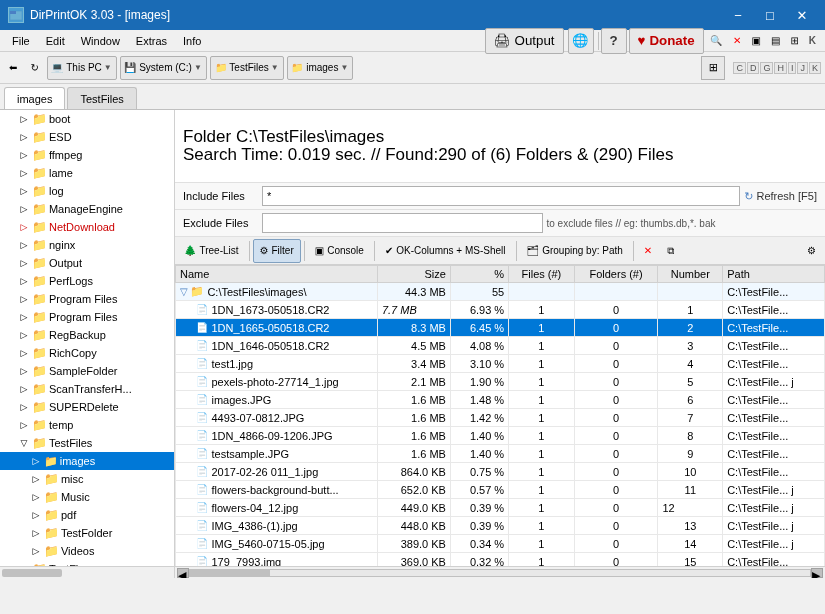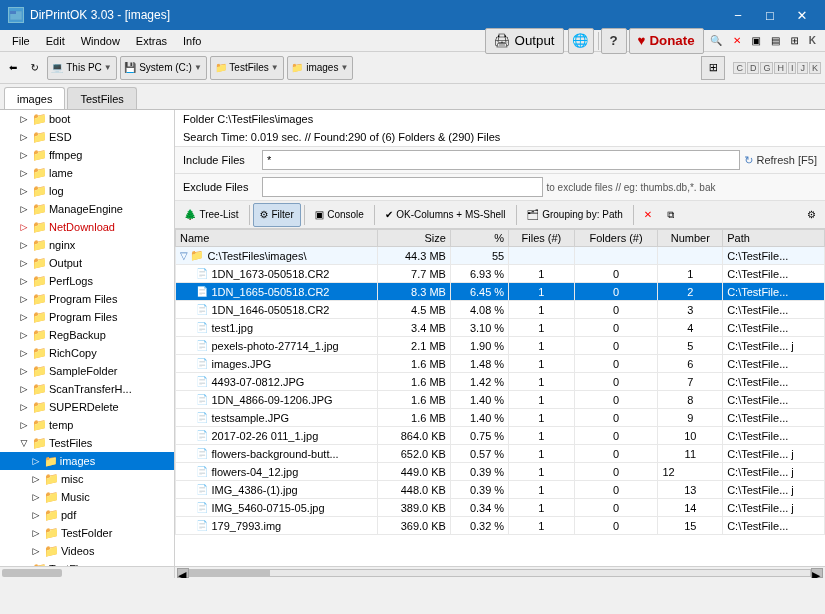--- a/index.html
+++ b/index.html
@@ -41,21 +41,21 @@
     .tree-item { padding: 1px 4px; cursor: pointer; display: flex; align-items: center; gap: 2px; font-size: 11px; white-space: nowrap; height: 18px; }
     .tree-item.selected { background: #0078d7; color: white; }
     .tree-indent { display: inline-block; }
     .tree-toggle { width: 12px; text-align: center; font-size: 9px; cursor: pointer; }
     .folder-icon { color: #dcb44a; font-size: 12px; }
 
     
     .right-panel { flex: 1; display: flex; flex-direction: column; background: white; overflow: hidden; }
 
     
-    .info-bar { background: white; padding: 0 8px; border-bottom: 1px solid #e0e0e0; font-size: 11px; }
+    .info-bar { background: white; padding: 18px 8px; border-bottom: 1px solid #e0e0e0; font-size: 17px; }
     .info-row { line-height: 18px; }
 
     
     .filter-bar { display: flex; align-items: center; padding: 3px 8px; gap: 4px; border-bottom: 1px solid #e0e0e0; background: #f8f8f8; }
     .filter-label { font-size: 11px; min-width: 75px; }
     .filter-input { height: 20px; border: 1px solid #b0b0b0; padding: 1px 4px; font-size: 11px; flex: 1; }
     .filter-hint { font-size: 10px; color: #555; flex: 1; }
     .refresh-btn { display: flex; align-items: center; gap: 3px; font-size: 11px; cursor: pointer; color: #333; }
 
     
@@ -442,21 +442,21 @@
             <td>C:\TestFile...</td>
           </tr>
 
           <tr>
             <td>
               <div class="name-cell" style="padding-left:16px;">
                 <span style="color:#6090c0;font-size:10px;">📄</span>
                 <span>1DN_1673-050518.CR2</span>
               </div>
             </td>
-            <td style="text-align:right;">7.7 MB</td>
+            <td style="font-style:italic;">7.7 MB</td>
             <td style="text-align:right;">6.93 %</td>
             <td style="text-align:center;">1</td>
             <td style="text-align:center;">0</td>
             <td style="text-align:center;">1</td>
             <td>C:\TestFile...</td>
           </tr>
 
           <tr class="selected">
             <td>
               <div class="name-cell" style="padding-left:16px;">

